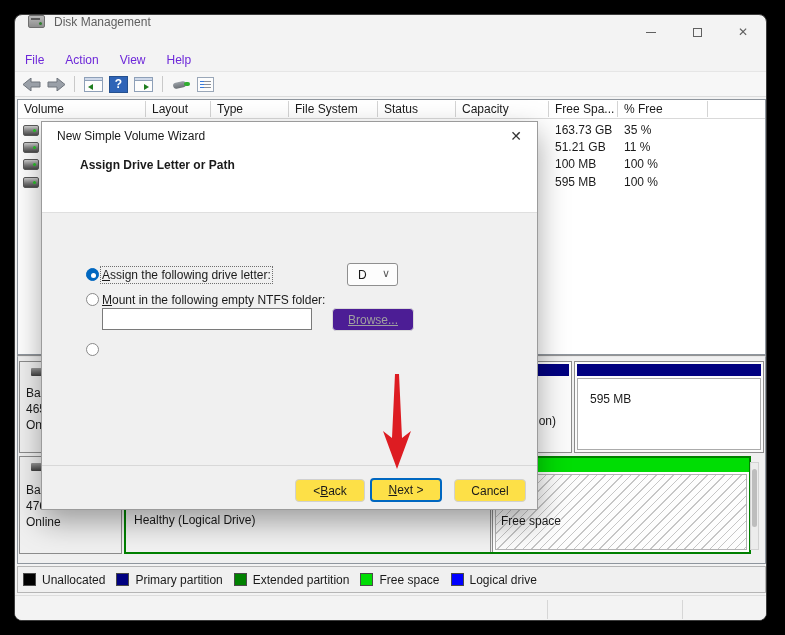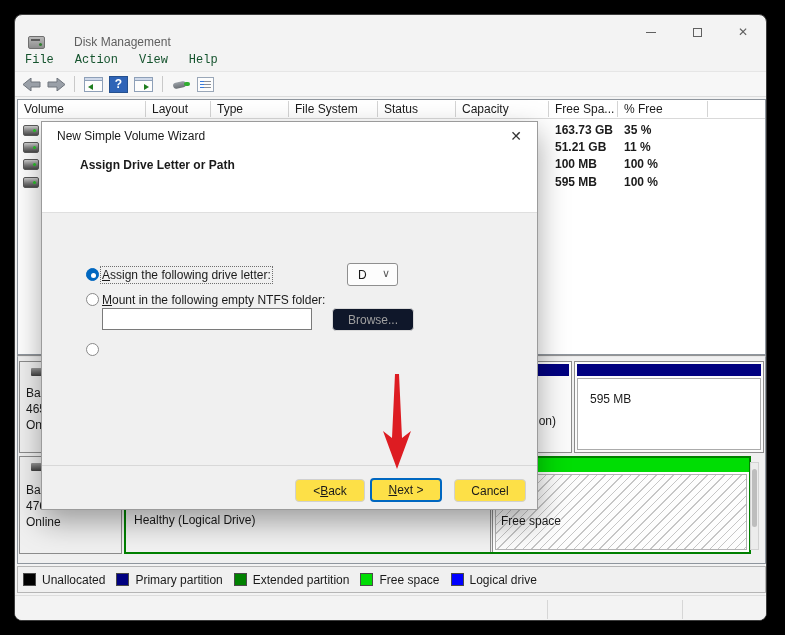--- a/index.html
+++ b/index.html
@@ -3,34 +3,34 @@
 <meta charset="utf-8">
 <style>
   * { margin:0; padding:0; box-sizing:border-box; }
   html,body { background:#000; }
   .stage { position:relative; width:785px; height:635px; background:#000; overflow:hidden;
            font-family:"Liberation Sans",sans-serif; font-size:12px; color:#1a1a1a; }
   .window { position:absolute; left:14px; top:14px; width:753px; height:607px;
             background:#f3f3f3; border-radius:8px; overflow:hidden; border:1px solid #3c3c3c; }
 
   
-  .titlebar { position:absolute; left:0; top:0; right:0; height:34px; display:flex; align-items:flex-end;gap:20px; }
+  .titlebar { position:absolute; left:0; top:0; right:0; height:34px; display:flex; align-items:flex-start; }
   .app-icon { width:17px; height:13px; margin-left:13px; position:relative;
               background:linear-gradient(#b9b9b9,#8e8e8e); border:1px solid #6f6f6f; border-radius:2px; }
   .app-icon:before { content:""; position:absolute; left:2px; top:2px; width:9px; height:2px; background:#5a5a5a; }
   .app-icon:after  { content:""; position:absolute; right:2px; bottom:2px; width:3px; height:3px; background:#2f7d2f; border-radius:50%; }
   .app-title { margin-left:9px; color:#5f5f5f; }
   .win-controls { position:absolute; right:0; top:0; height:34px; display:flex; }
   .win-btn { width:46px; height:34px; display:flex; align-items:center; justify-content:center; color:#606060; font-size:12px; }
   .glyph-min { width:10px; height:1px; background:#606060; display:inline-block; }
   .glyph-max { width:9px; height:9px; border:1px solid #606060; display:inline-block; }
 
   
   .menubar { position:absolute; left:0; top:34px; right:0; height:22px; display:flex; align-items:center; padding-left:10px; gap:21px; }
-  .menu-item { color:#14532d;font-family:Liberation Mono, monospace; }
+  .menu-item { color:#6d28d9; }
 
   
   .toolbar { position:absolute; left:0; top:56px; right:0; height:26px; background:#f7f7f7;
              border-top:1px solid #e6e6e6; border-bottom:1px solid #dcdcdc;
              display:flex; align-items:center; padding-left:8px; gap:6px; }
   .tb-sep { width:1px; height:16px; background:#c9c9c9; margin:0 3px; }
   .nav-arrow { width:18px; height:13px; }
   .tb-box { width:19px; height:15px; background:#fdfdfd; border:1px solid #8ea0b8; position:relative; }
   .tb-box .hdr { position:absolute; left:0; top:0; right:0; height:3px; background:#cfd9ea; border-bottom:1px solid #8ea0b8; }
   .tri-left { position:absolute; left:3px; top:6px; width:0; height:0; border-style:solid;
@@ -48,21 +48,21 @@
                   background:repeating-linear-gradient(#3a7ad9 0 1px,transparent 1px 3px); }
   .props:after { content:""; position:absolute; right:2px; top:3px; width:7px; height:8px;
                  background:repeating-linear-gradient(#8a8f98 0 1px,transparent 1px 3px); }
 
   
   .list-pane { position:absolute; left:2px; top:84px; width:749px; height:256px; background:#fff; border:1px solid #8f969e; }
   .list-header { position:absolute; left:0; top:0; right:0; height:19px; background:#fff; border-bottom:1px solid #d9d9d9; }
   .hcell { position:absolute; top:2px; color:#1b1b1b; white-space:nowrap; }
   .hsep { position:absolute; top:1px; width:1px; height:16px; background:#d4d4d4; }
   .vrow { position:absolute; left:0; right:0; height:17px; }
-  .vcell { position:absolute; white-space:nowrap; color:#1b1b1b;font-weight:bold; }
+  .vcell { position:absolute; white-space:nowrap; color:#1b1b1b; }
   .drive-ico { position:absolute; left:5px; top:2px; width:16px; height:11px;
                background:linear-gradient(#cfcfcf,#7e7e7e 55%,#4c4c4c); border:1px solid #5a5a5a; border-radius:2px; }
   .drive-ico:after { content:""; position:absolute; right:2px; top:3px; width:3px; height:3px; background:#27c427; border-radius:50%; }
 
   
   .graph-pane { position:absolute; left:2px; top:340px; width:749px; height:209px; background:#f0f0f0;
                 border:1px solid #8f969e; border-top:2px groove #e8e8e8; }
   .info-box { position:absolute; left:1px; width:103px; background:#f0f0f0; border:1px solid #8c8c8c; }
   .mini-disk { position:absolute; left:11px; top:6px; width:22px; height:8px;
                background:linear-gradient(#9a9a9a,#3f3f3f); border-radius:1px; }
@@ -104,21 +104,21 @@
   .focus-dotted { outline:1px dotted #6f6f6f; outline-offset:1px; }
   .dropdown { position:absolute; left:305px; top:141px; width:51px; height:23px; background:#fdfdfd;
               border:1px solid #8f8f8f; border-radius:3px; }
   .dropdown .val { position:absolute; left:10px; top:4px; }
   .dropdown .chev { position:absolute; right:7px; top:3px; color:#5a5a5a; font-size:11px; }
   .folder-input { position:absolute; left:60px; top:186px; width:210px; height:22px; background:#fff;
                   border:1px solid #7a7a7a; font-family:"Liberation Sans",sans-serif; font-size:12px; padding:0 4px; }
   .btn { position:absolute; height:23px; background:#fde047; border:1px solid #d0d0d0; border-radius:4px;
          display:flex; align-items:center; justify-content:center; color:#1a1a1a;
          font-family:"Liberation Sans",sans-serif; font-size:12px; }
-  .btn.disabled { color:#a0a0a0; border-color:#d9d9d9; background:#0f172a; }
+  .btn.disabled { color:#a0a0a0; border-color:#d9d9d9; background:#4c1d95;text-decoration:underline; }
   .btn.focused { border:2px solid #0067c0; }
   .dlg-sep { position:absolute; left:0; right:0; top:343px; height:1px; background:#d8d8d8; }
 
   .arrow-svg { position:absolute; left:366px; top:359px; z-index:20; }
   u { text-decoration:underline; }
 </style>
 </head>
 <body>
 
 <div class="stage">

